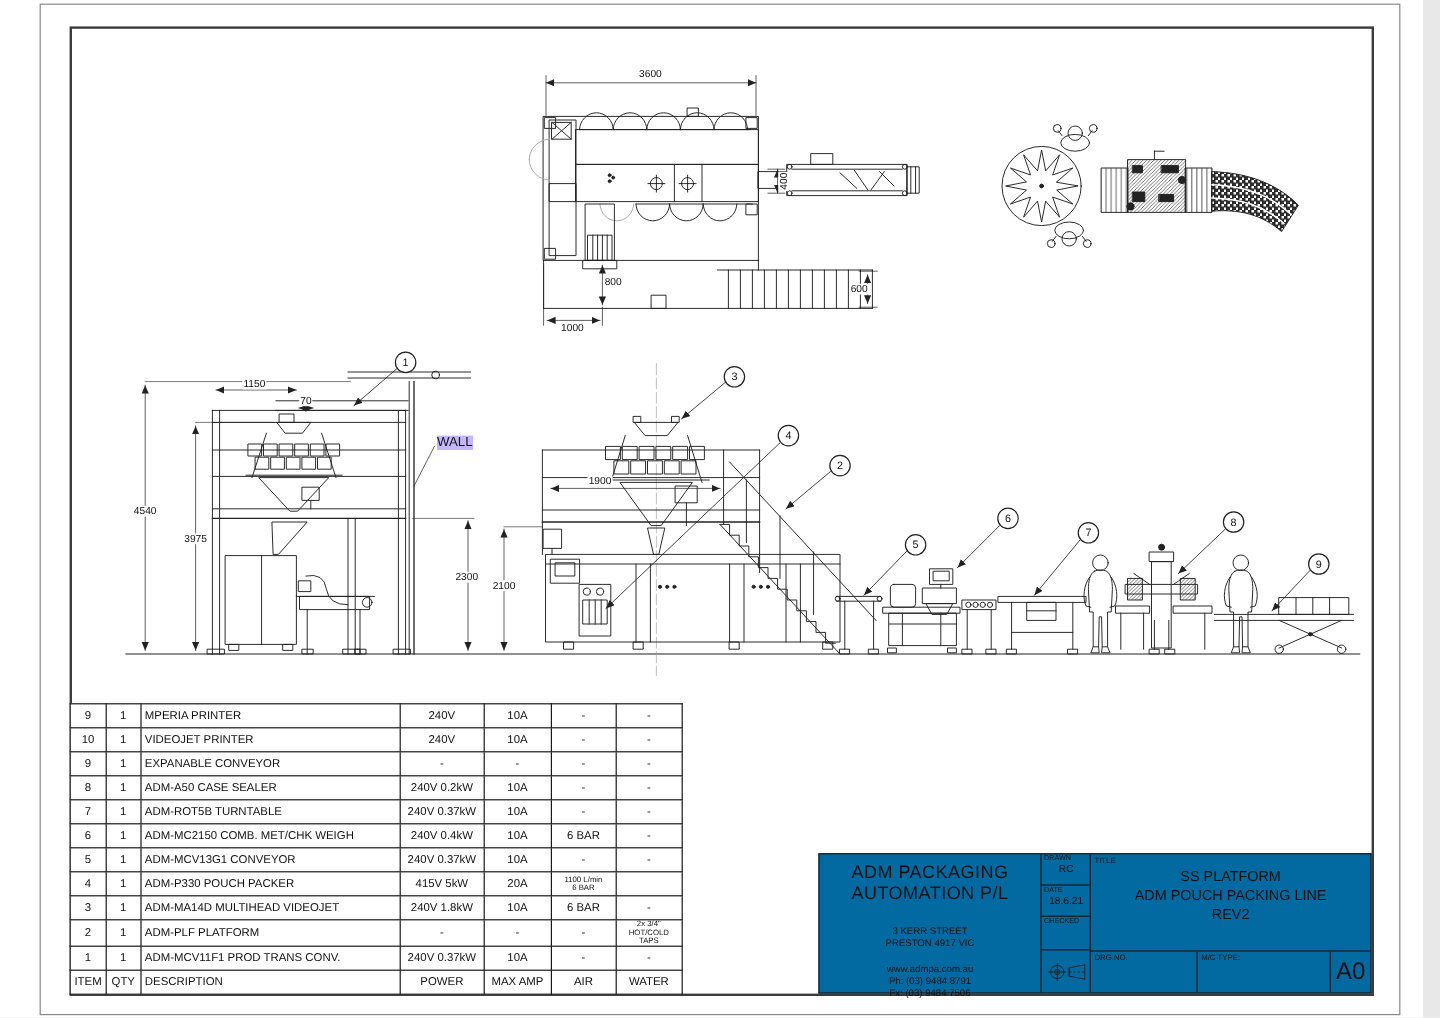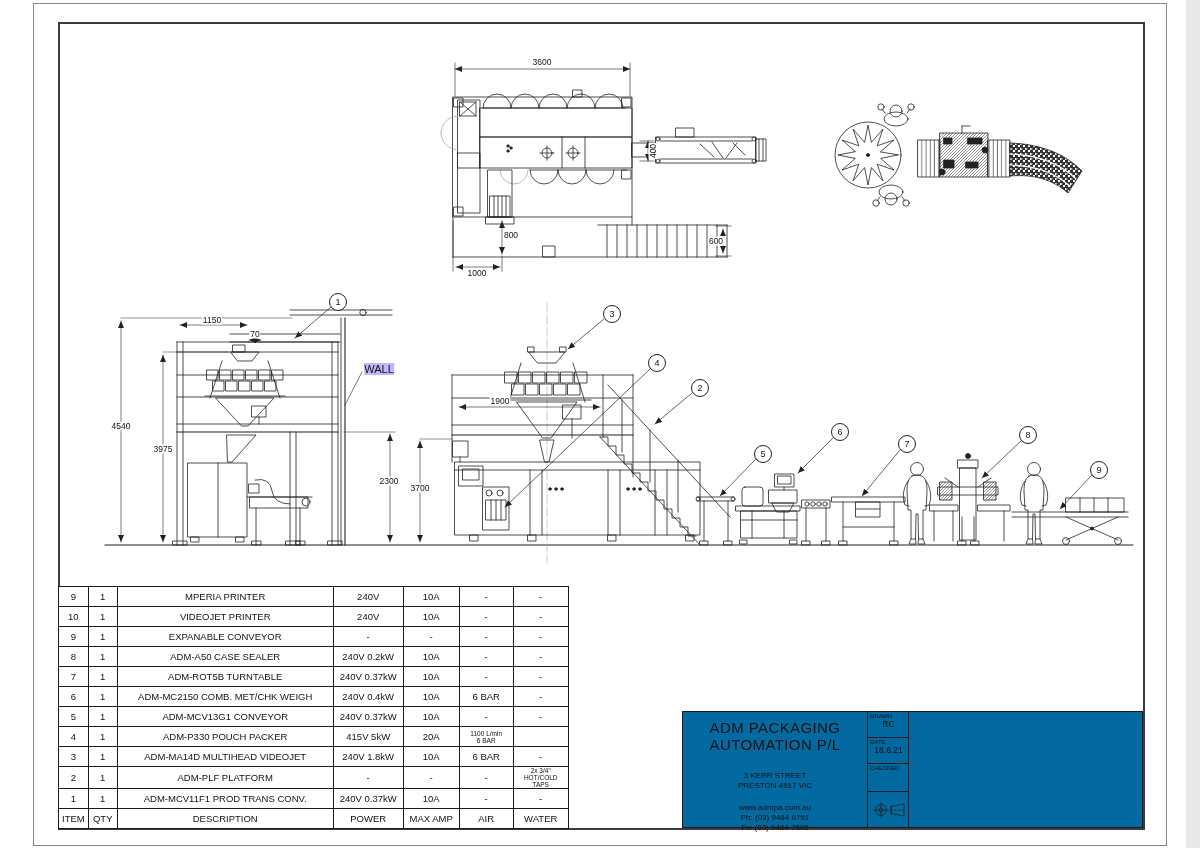--- a/index.html
+++ b/index.html
@@ -12,21 +12,21 @@
   .dim{position:absolute;font-size:8.5px;line-height:9px;background:#fff;padding:0 1px;
        transform:translate(-50%,-50%);white-space:nowrap;color:#111;}
   .dim.rot{transform:translate(-50%,-50%) rotate(-90deg);}
   .wall-label{position:absolute;font-size:11px;background:#c4b5fd;transform:translate(-50%,-50%);}
   .balloon{position:absolute;width:16px;height:16px;border:1px solid #222;border-radius:50%;
            background:#fff;font-size:9px;display:flex;align-items:center;justify-content:center;z-index:5;}
   
   table.items{position:absolute;left:58px;top:586px;border-collapse:collapse;table-layout:fixed;
               font-size:9.5px;z-index:4;background:#fff;}
   table.items td{border:1px solid #1a1a1a;height:19px;padding:0 3px;text-align:center;overflow:hidden;white-space:nowrap;}
-  table.items td.desc{text-align:center;}
+  table.items td.desc{text-align:left;}
   table.items td.tiny{font-size:6.5px;line-height:7px;white-space:pre-line;}
   
   .tblock{position:absolute;left:682px;top:711px;width:459px;height:115px;border:1.5px solid #1a1a1a;
           background:#0369a1;z-index:4;}
   .tb-cell{position:absolute;box-sizing:border-box;border-right:1px solid #1a1a1a;}
   .tb-company{left:0;top:0;width:185px;height:115px;text-align:center;}
   .company-name{font-size:15px;letter-spacing:.4px;margin-top:7px;line-height:17px;}
   .company-addr{font-size:8px;line-height:10px;margin-top:18px;}
   .company-contact{font-size:8px;line-height:10px;margin-top:12px;}
   .tb-mid{left:185px;top:0;width:41px;height:115px;}
@@ -497,21 +497,21 @@
   <span class="dim" style="left:542px;top:62px">3600</span>
   <span class="dim rot" style="left:653px;top:151px">400</span>
   <span class="dim" style="left:511px;top:235px">800</span>
   <span class="dim" style="left:477px;top:273px">1000</span>
   <span class="dim" style="left:716px;top:241px">600</span>
   <span class="dim" style="left:121px;top:426px">4540</span>
   <span class="dim" style="left:163px;top:449px">3975</span>
   <span class="dim" style="left:212px;top:320px">1150</span>
   <span class="dim" style="left:255px;top:334px">70</span>
   <span class="dim" style="left:389px;top:481px">2300</span>
-  <span class="dim" style="left:420px;top:488px">3700</span>
+  <span class="dim" style="left:420px;top:488px">2100</span>
   <span class="dim" style="left:500px;top:401px">1900</span>
   <span class="wall-label" style="left:379px;top:369px">WALL</span>
 
   <div class="balloon" style="left:329px;top:293px">1</div>
   <div class="balloon" style="left:691px;top:379px">2</div>
   <div class="balloon" style="left:603px;top:305px">3</div>
   <div class="balloon" style="left:648px;top:354px">4</div>
   <div class="balloon" style="left:754px;top:445px">5</div>
   <div class="balloon" style="left:831px;top:423px">6</div>
   <div class="balloon" style="left:898px;top:435px">7</div>
@@ -675,14 +675,29 @@
           <circle cx="9" cy="10" r="5.5"></circle>
             <circle cx="9" cy="10" r="2.2"></circle>
           <line x1="1.5" y1="10" x2="16.5" y2="10"></line>
             <line x1="9" y1="2.5" x2="9" y2="17.5"></line>
           <path d="M19,6.5 L32,4 L32,16 L19,13.5 Z"></path>
             <line x1="19" y1="6.5" x2="19" y2="13.5"></line>
           <line x1="19" y1="10" x2="32" y2="10" stroke-dasharray="2,1.5"></line>
         </svg>
       </div>
     </div>
+    <div class="tb-cell tb-right">
+      <div class="title-area">
+        <span class="title-label">TITLE</span>
+        <div class="title-lines">
+          <div>SS PLATFORM</div>
+          <div>ADM POUCH PACKING LINE</div>
+          <div>REV2</div>
+        </div>
+      </div>
+      <div class="tb-bottomrow">
+        <div class="bcell b-drg">DRG.NO.</div>
+        <div class="bcell b-mc">M/C TYPE:</div>
+        <div class="bcell b-a0">A0</div>
+      </div>
+    </div>
   </div>
 </div>
 
 </body></html>

